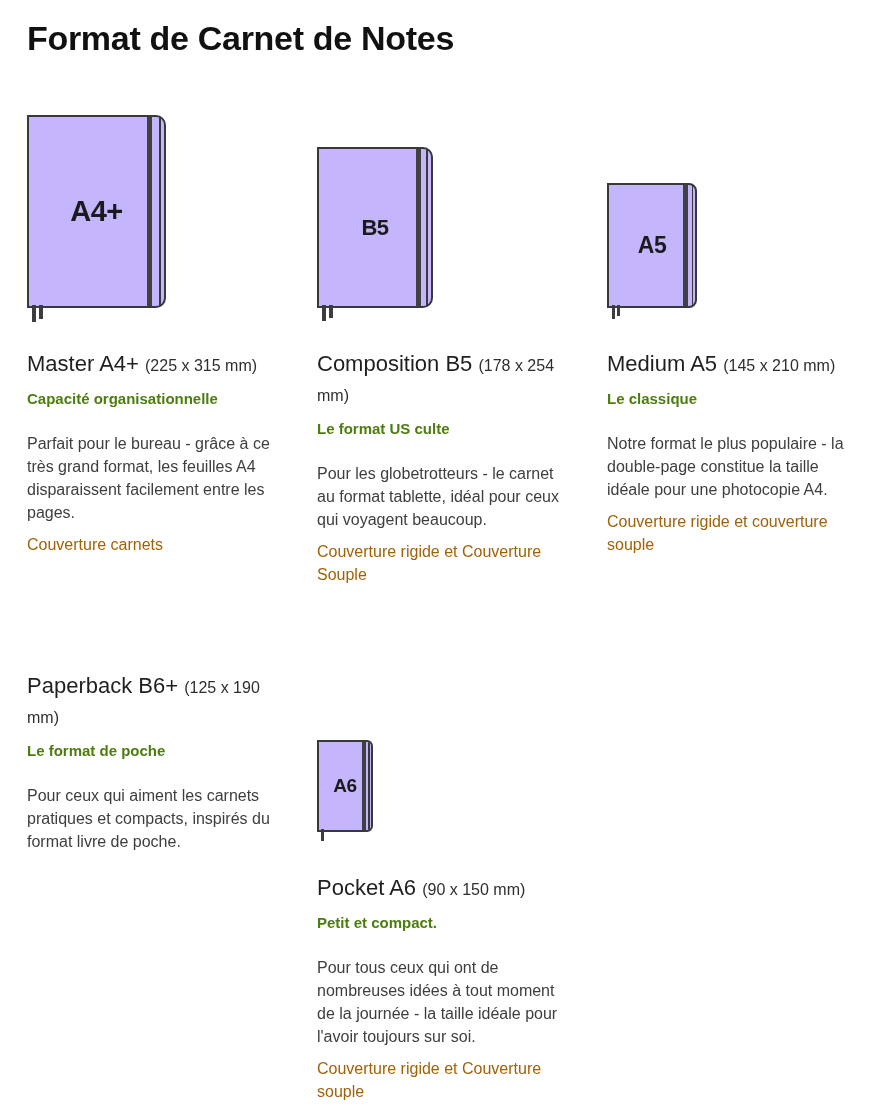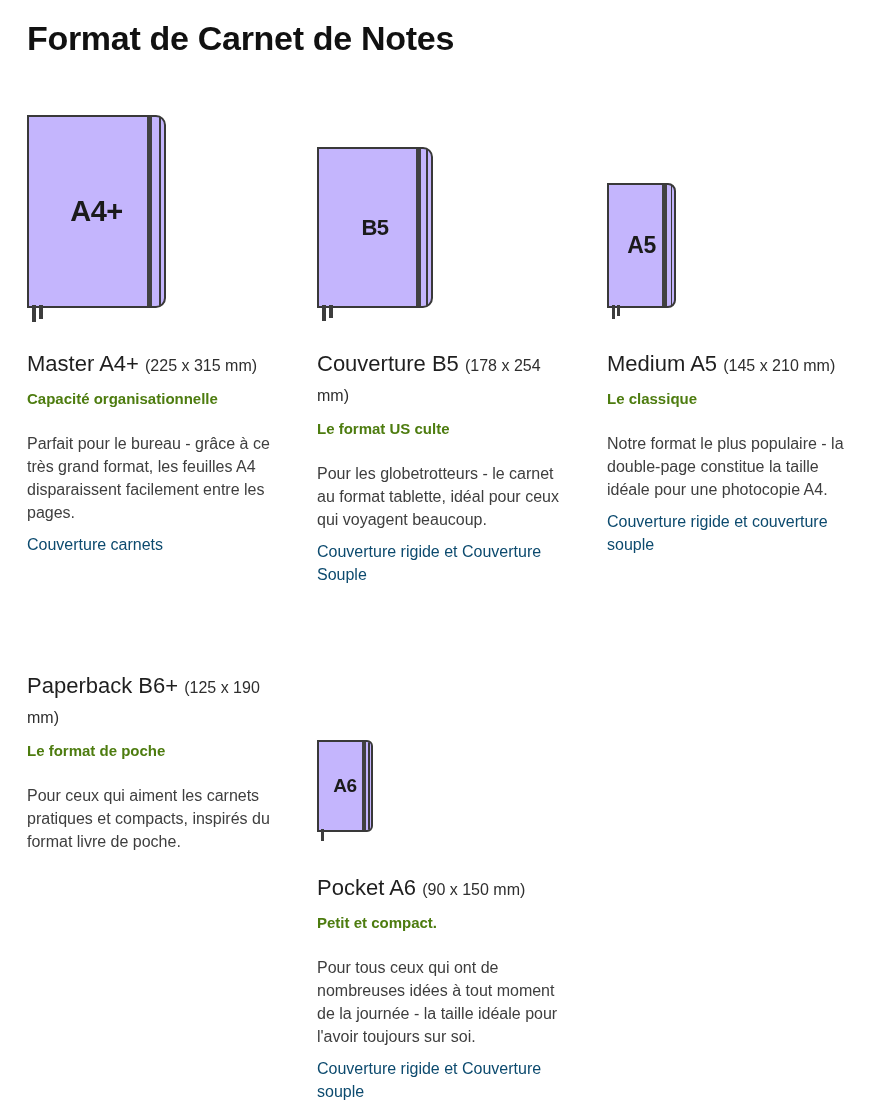--- a/index.html
+++ b/index.html
@@ -60,21 +60,21 @@
   .nb-0 .r1 { width: 4px; height: 17px; bottom: -16px; left: 3px; }
   .nb-0 .r2 { width: 4px; height: 14px; bottom: -13px; left: 10px; }
 
   .nb-1 { width: 116px; height: 161px; border-radius: 0 10px 10px 0; }
   .nb-1 .band { width: 5px; right: 10px; }
   .nb-1 .cover-line { right: 3px; width: 2px; }
   .nb-1 .nb-label { font-size: 22px; }
   .nb-1 .r1 { width: 4px; height: 16px; bottom: -15px; left: 3px; }
   .nb-1 .r2 { width: 4px; height: 13px; bottom: -12px; left: 10px; }
 
-  .nb-2 { width: 69px; height: 125px; border-radius: 0 8px 8px 0; text-decoration: underline; }
+  .nb-2 { width: 90px; height: 125px; border-radius: 0 8px 8px 0; text-decoration: underline; }
   .nb-2 .band { width: 5px; right: 7px; }
   .nb-2 .cover-line { right: 2px; width: 1.5px; }
   .nb-2 .nb-label { font-size: 23px; }
   .nb-2 .r1 { width: 3px; height: 14px; bottom: -13px; left: 3px; }
   .nb-2 .r2 { width: 3px; height: 11px; bottom: -10px; left: 8px; }
 
   .nb-3 { width: 70px; height: 108px; border-radius: 0 7px 7px 0; }
   .nb-3 .band { width: 5px; right: 6px; }
   .nb-3 .cover-line { right: 1.5px; width: 1.5px; }
   .nb-3 .nb-label { font-size: 20px; }
@@ -106,21 +106,21 @@
   .card-desc {
     margin: 0 0 9px 0;
     font-size: 16px;
     line-height: 23px;
     color: #3e3e3e;
   }
   .card-covers {
     margin: 0;
     font-size: 16px;
     line-height: 23px;
-    color: #0c4a6e;
+    color: #a16207;
   }
 </style>
 </head>
 <body>
 
 <h1 class="page-title">Format de Carnet de Notes</h1>
 
 <div class="grid">
 
   <section class="card">
@@ -142,21 +142,21 @@
   <section class="card">
     <div class="illus">
       <div class="notebook nb-1">
         <span class="band"></span>
         <span class="cover-line"></span>
         <span class="nb-label">B5</span>
         <span class="ribbon r1"></span>
         <span class="ribbon r2"></span>
       </div>
     </div>
-    <h2 class="card-title"><span>Couverture B5</span> <span class="dims">(178 x 254 mm)</span></h2>
+    <h2 class="card-title"><span>Composition B5</span> <span class="dims">(178 x 254 mm)</span></h2>
     <h3 class="card-subtitle">Le format US culte</h3>
     <p class="card-desc">Pour les globetrotteurs - le carnet au format tablette, idéal pour ceux qui voyagent beaucoup.</p>
     <p class="card-covers">Couverture rigide et Couverture Souple</p>
   </section>
 
   <section class="card">
     <div class="illus">
       <div class="notebook nb-2">
         <span class="band"></span>
         <span class="cover-line"></span>

